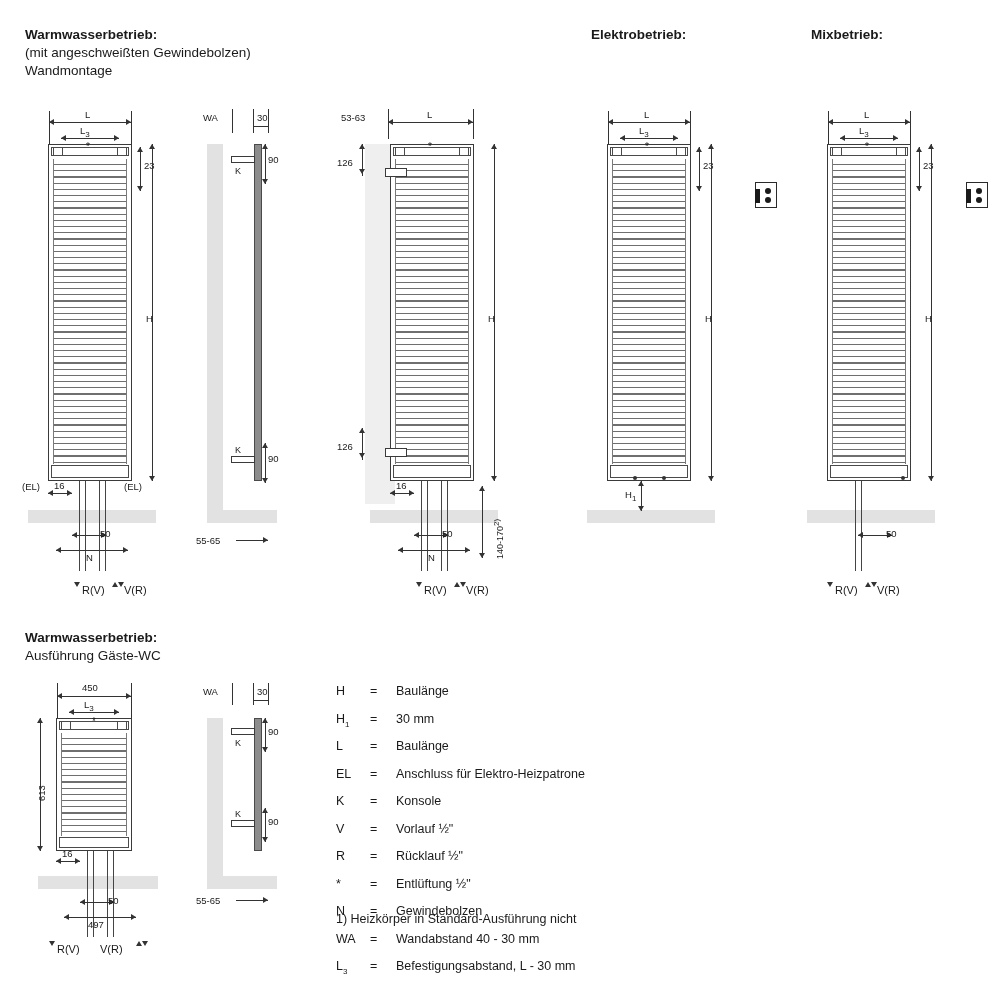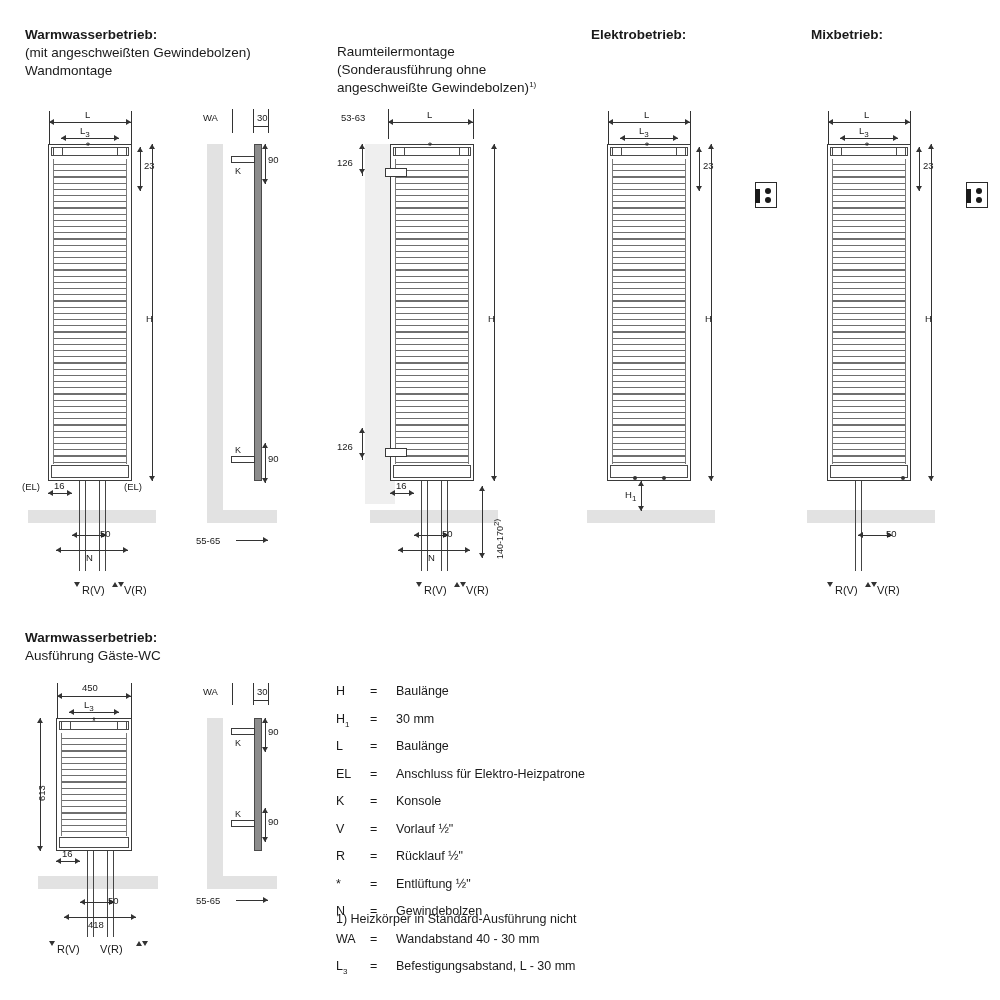--- a/index.html
+++ b/index.html
@@ -99,25 +99,20 @@
 <body>
 
 <div class="page">
 
   <div class="abs" style="left:25px; top:10px;">
     <div class="hdr-bold">Warmwasserbetrieb:</div>
     <div class="hdr-reg">(mit angeschweißten Gewindebolzen)</div>
     <div class="hdr-reg">Wandmontage</div>
   </div>
 
-  <div class="abs" style="left:337px; top:27px;">
-    <div class="hdr-reg">Raumteilermontage</div>
-    <div class="hdr-reg">(Sonderausführung ohne</div>
-    <div class="hdr-reg"><span>angeschweißte Gewindebolzen)</span><span class="sup">1)</span></div>
-  </div>
 
   <div class="abs hdr-bold" style="left:591px; top:10px;">Elektrobetrieb:</div>
   <div class="abs hdr-bold" style="left:811px; top:10px;">Mixbetrieb:</div>
 
   <div>
 
     <div class="dl-v abs" style="left:49px; top:95px; height:40px;"></div>
     <div class="dl-v abs" style="left:131px; top:95px; height:40px;"></div>
     <div class="dl-h abs" style="left:49px; top:106px; width:82px;"></div>
     <div class="arrowL" style="left:49px; top:103px;"></div>
@@ -434,21 +429,21 @@
     <div class="pipe" style="left:113px; top:835px; height:86px;"></div>
 
     <div class="dl-h abs" style="left:80px; top:886px; width:34px;"></div>
     <div class="arrowL" style="left:80px; top:883px;"></div>
     <div class="arrowR" style="left:109px; top:883px;"></div>
     <div class="dtext" style="left:108px; top:879px;">50</div>
 
     <div class="dl-h abs" style="left:64px; top:901px; width:72px;"></div>
     <div class="arrowL" style="left:64px; top:898px;"></div>
     <div class="arrowR" style="left:131px; top:898px;"></div>
-    <div class="dtext" style="left:88px; top:903px;">418</div>
+    <div class="dtext" style="left:88px; top:903px;">497</div>
 
     <div class="arrowD" style="left:49px; top:925px;"></div>
     <div class="dtext" style="left:57px; top:927px; font-size:11px;">R(V)</div>
     <div class="dtext" style="left:100px; top:927px; font-size:11px;">V(R)</div>
     <div class="arrowU" style="left:136px; top:925px;"></div>
     <div class="arrowD" style="left:142px; top:925px;"></div>
   </div>
 
   <div>
     <div class="dtext" style="left:203px; top:670px;">WA</div>

